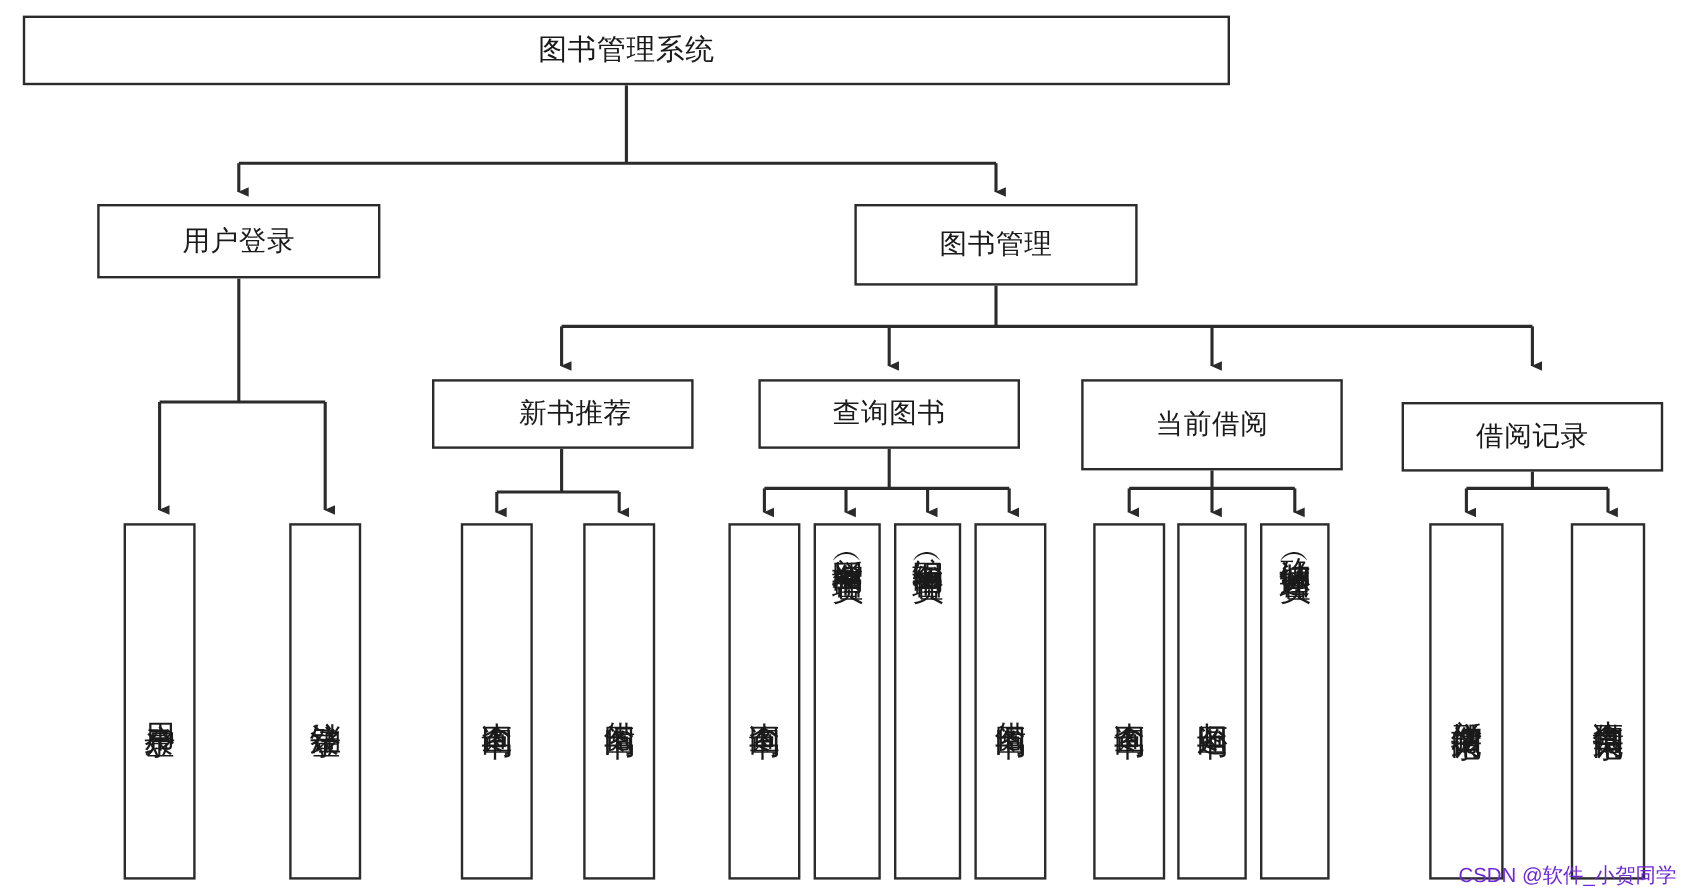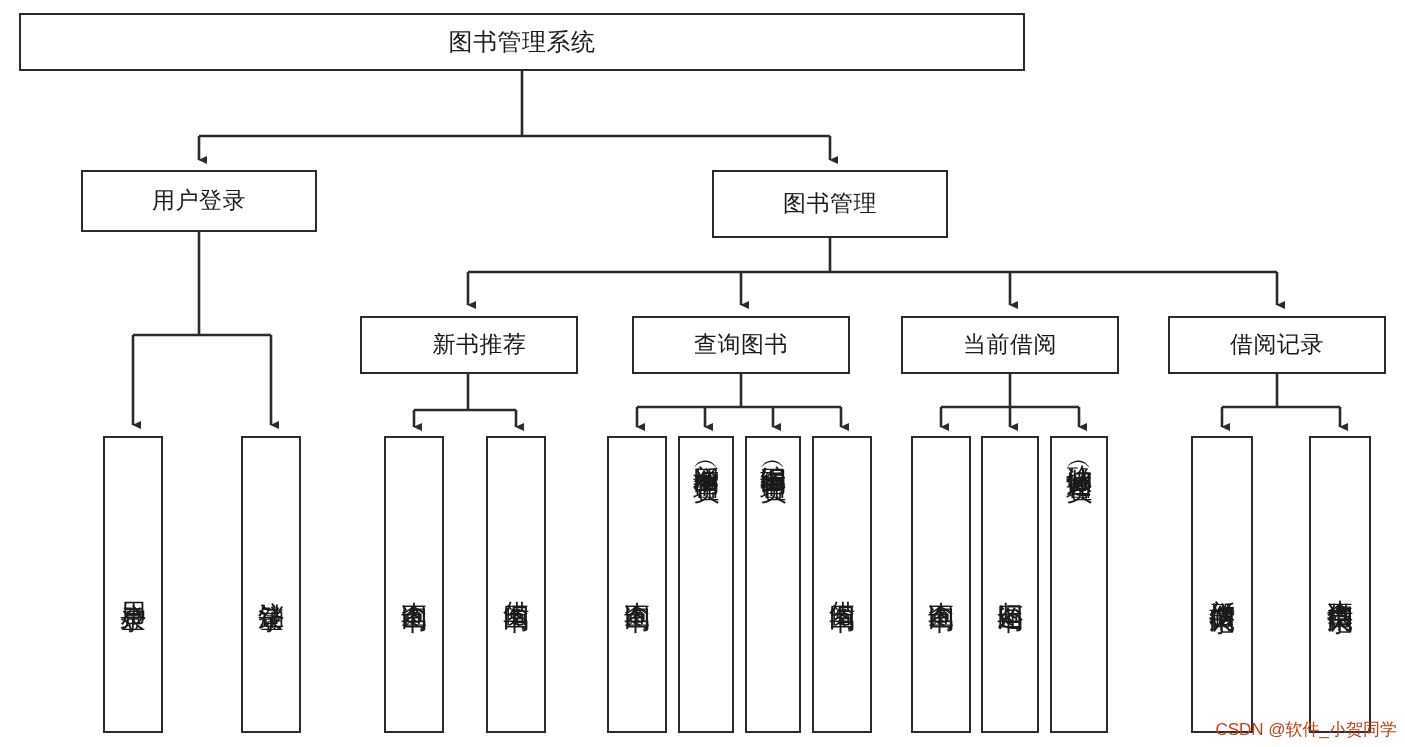--- a/index.html
+++ b/index.html
@@ -63,21 +63,21 @@
   }
   .v-node.v-mid {
     align-items: center;
     padding-top: 0;
   }
   .watermark {
     position: absolute;
     right: 8px;
     bottom: 6px;
     font-size: 17px;
-    color: #c2410c;
+    color: #6d28d9;
     z-index: 5;
     white-space: nowrap;
   }
 </style>
 </head>
 <body>
 
 <div id="canvas">
 
   <svg id="wires" viewBox="0 0 1405 747" xmlns="http://www.w3.org/2000/svg">
@@ -142,24 +142,24 @@
   <div class="node h-node" style="left:712px; top:170px; width:236px; height:68px;">
     <span class="node-label">图书管理</span>
   </div>
 
   <div class="node h-node" style="left:360px; top:316px; width:218px; height:58px;padding-left:21px;">
     <span class="node-label">新书推荐</span>
   </div>
   <div class="node h-node" style="left:632px; top:316px; width:218px; height:58px;">
     <span class="node-label">查询图书</span>
   </div>
-  <div class="node h-node" style="left:901px; top:316px; width:218px; height:58px;">
+  <div class="node h-node" style="left:901px; top:316px; width:218px; height:76px;">
     <span class="node-label">当前借阅</span>
   </div>
-  <div class="node h-node" style="left:1168px; top:316px; width:218px; height:58px;justify-content:center;">
+  <div class="node h-node" style="left:1168px; top:335px; width:218px; height:58px;justify-content:center;">
     <span class="node-label">借阅记录</span>
   </div>
 
   <div class="node v-node v-mid" style="left:103px; top:436px; width:60px; height:297px;">
     <span class="node-label">用户登录</span>
   </div>
   <div class="node v-node v-mid" style="left:241px; top:436px; width:60px; height:297px;">
     <span class="node-label">注销登录</span>
   </div>
 

